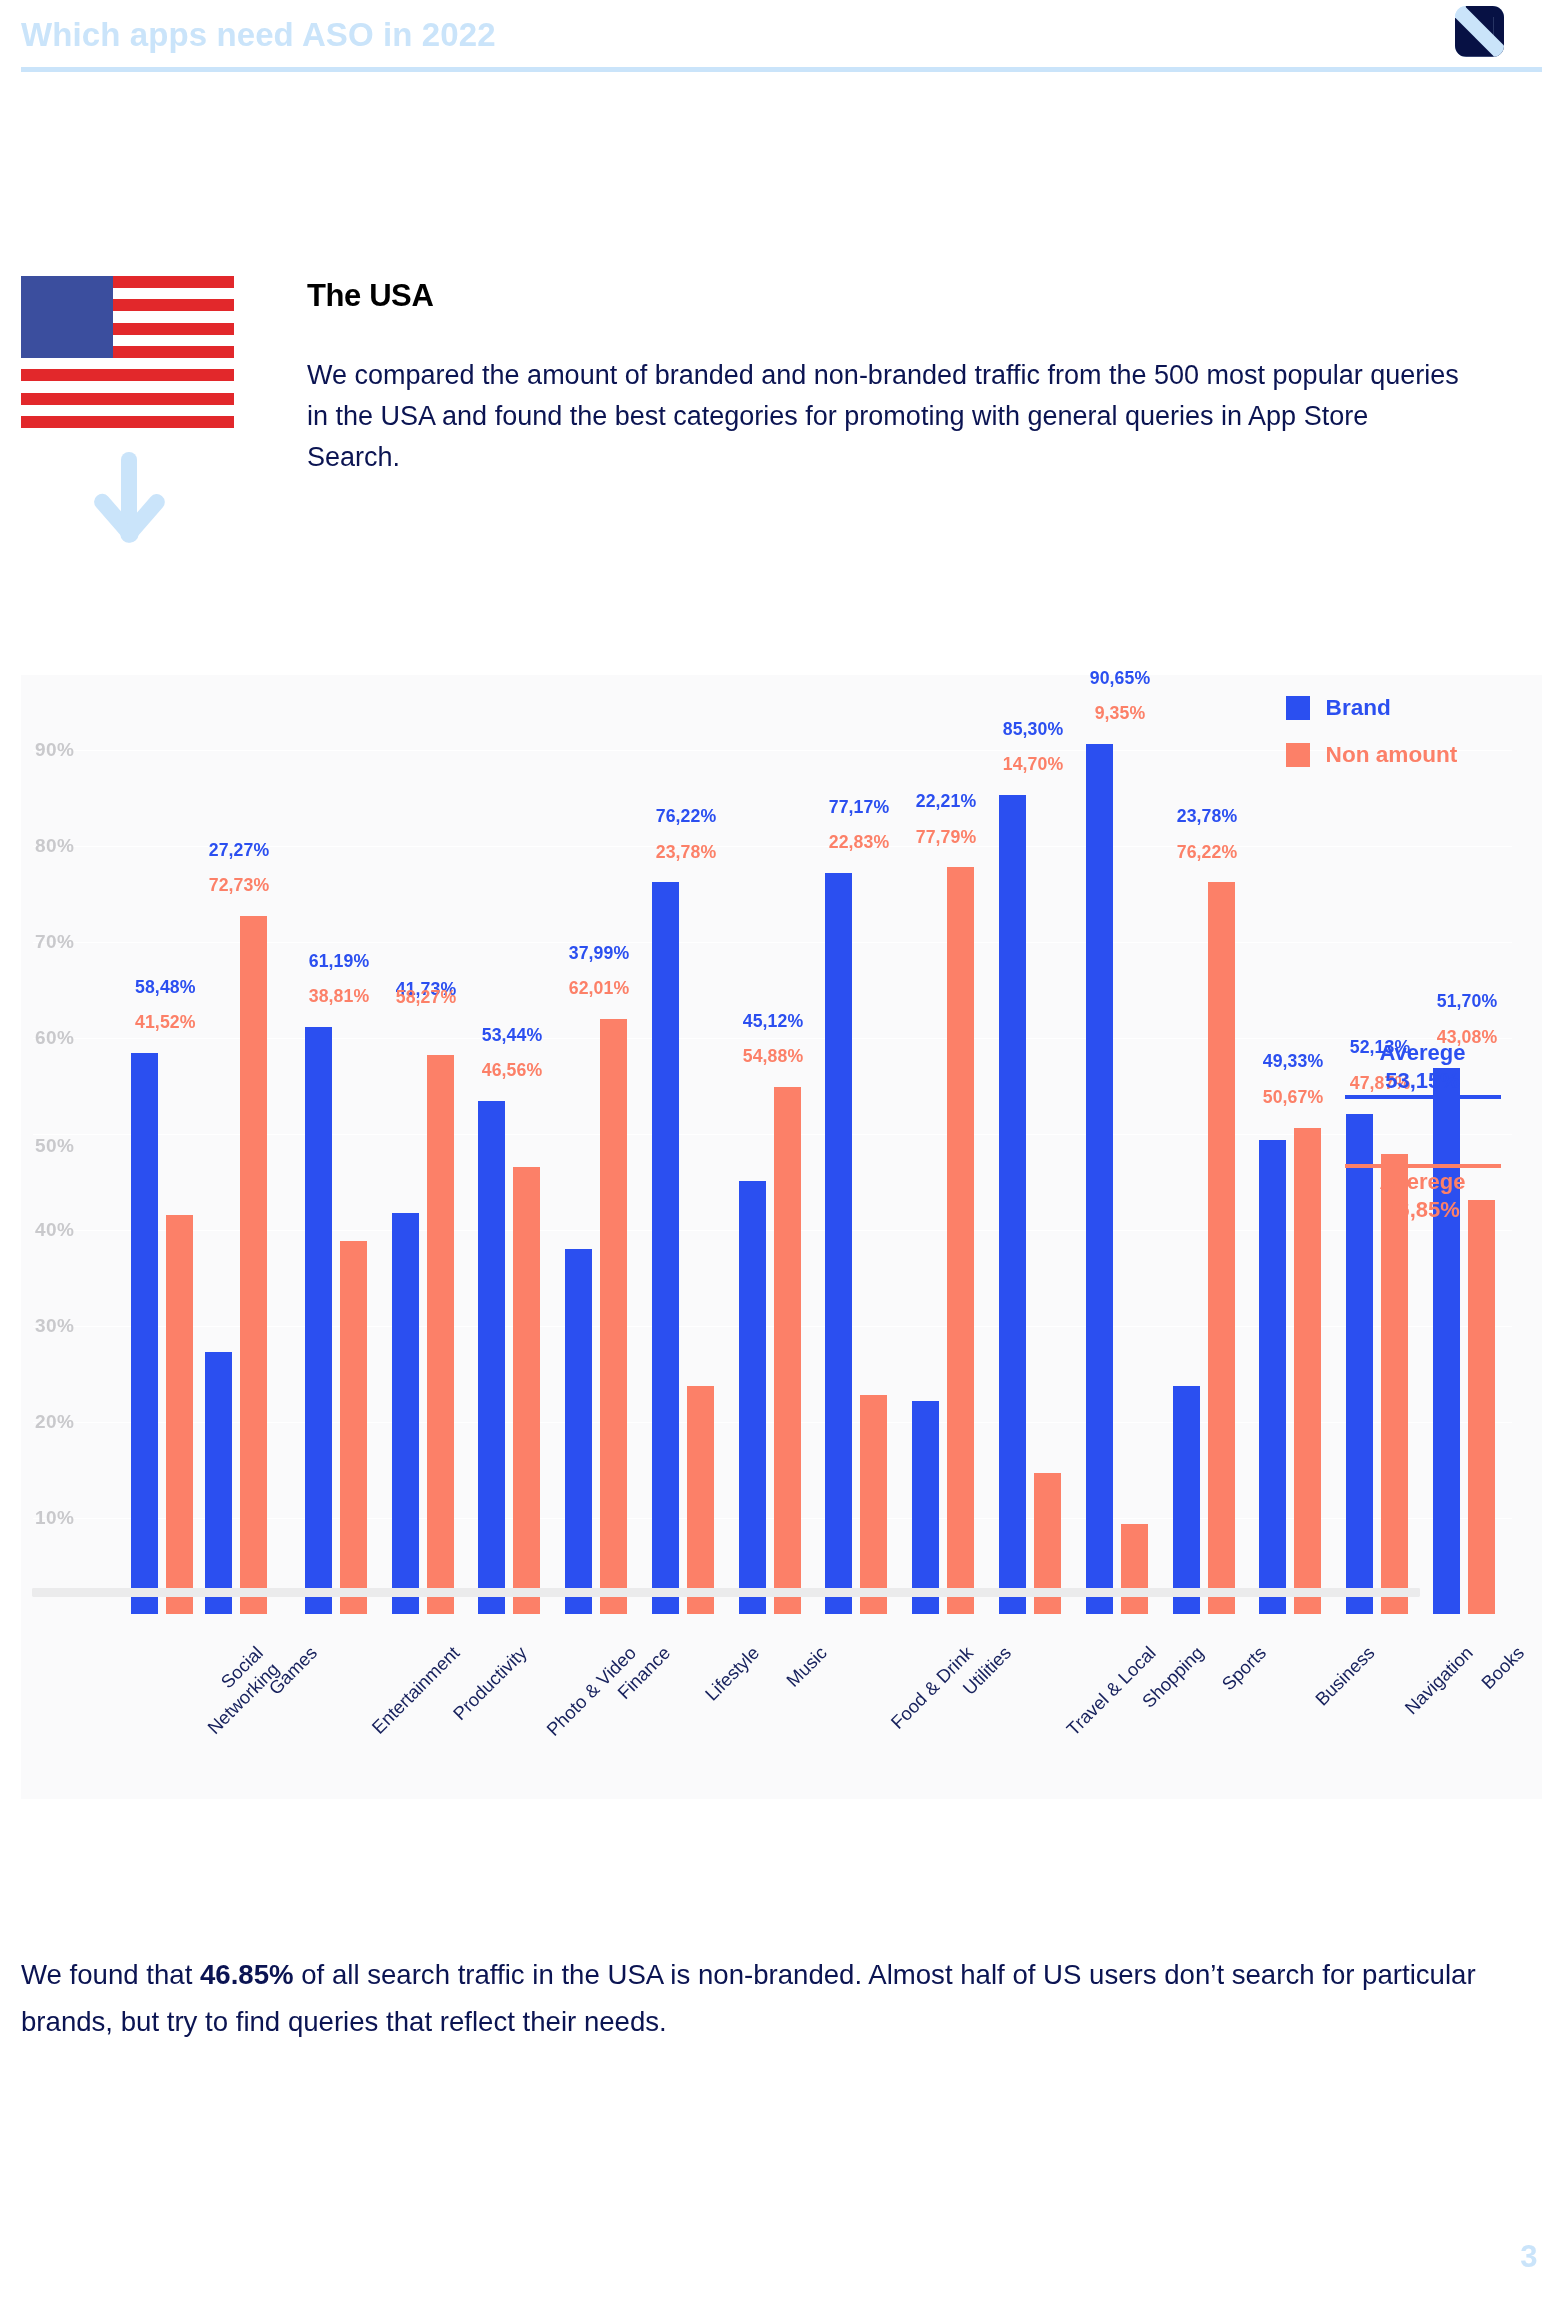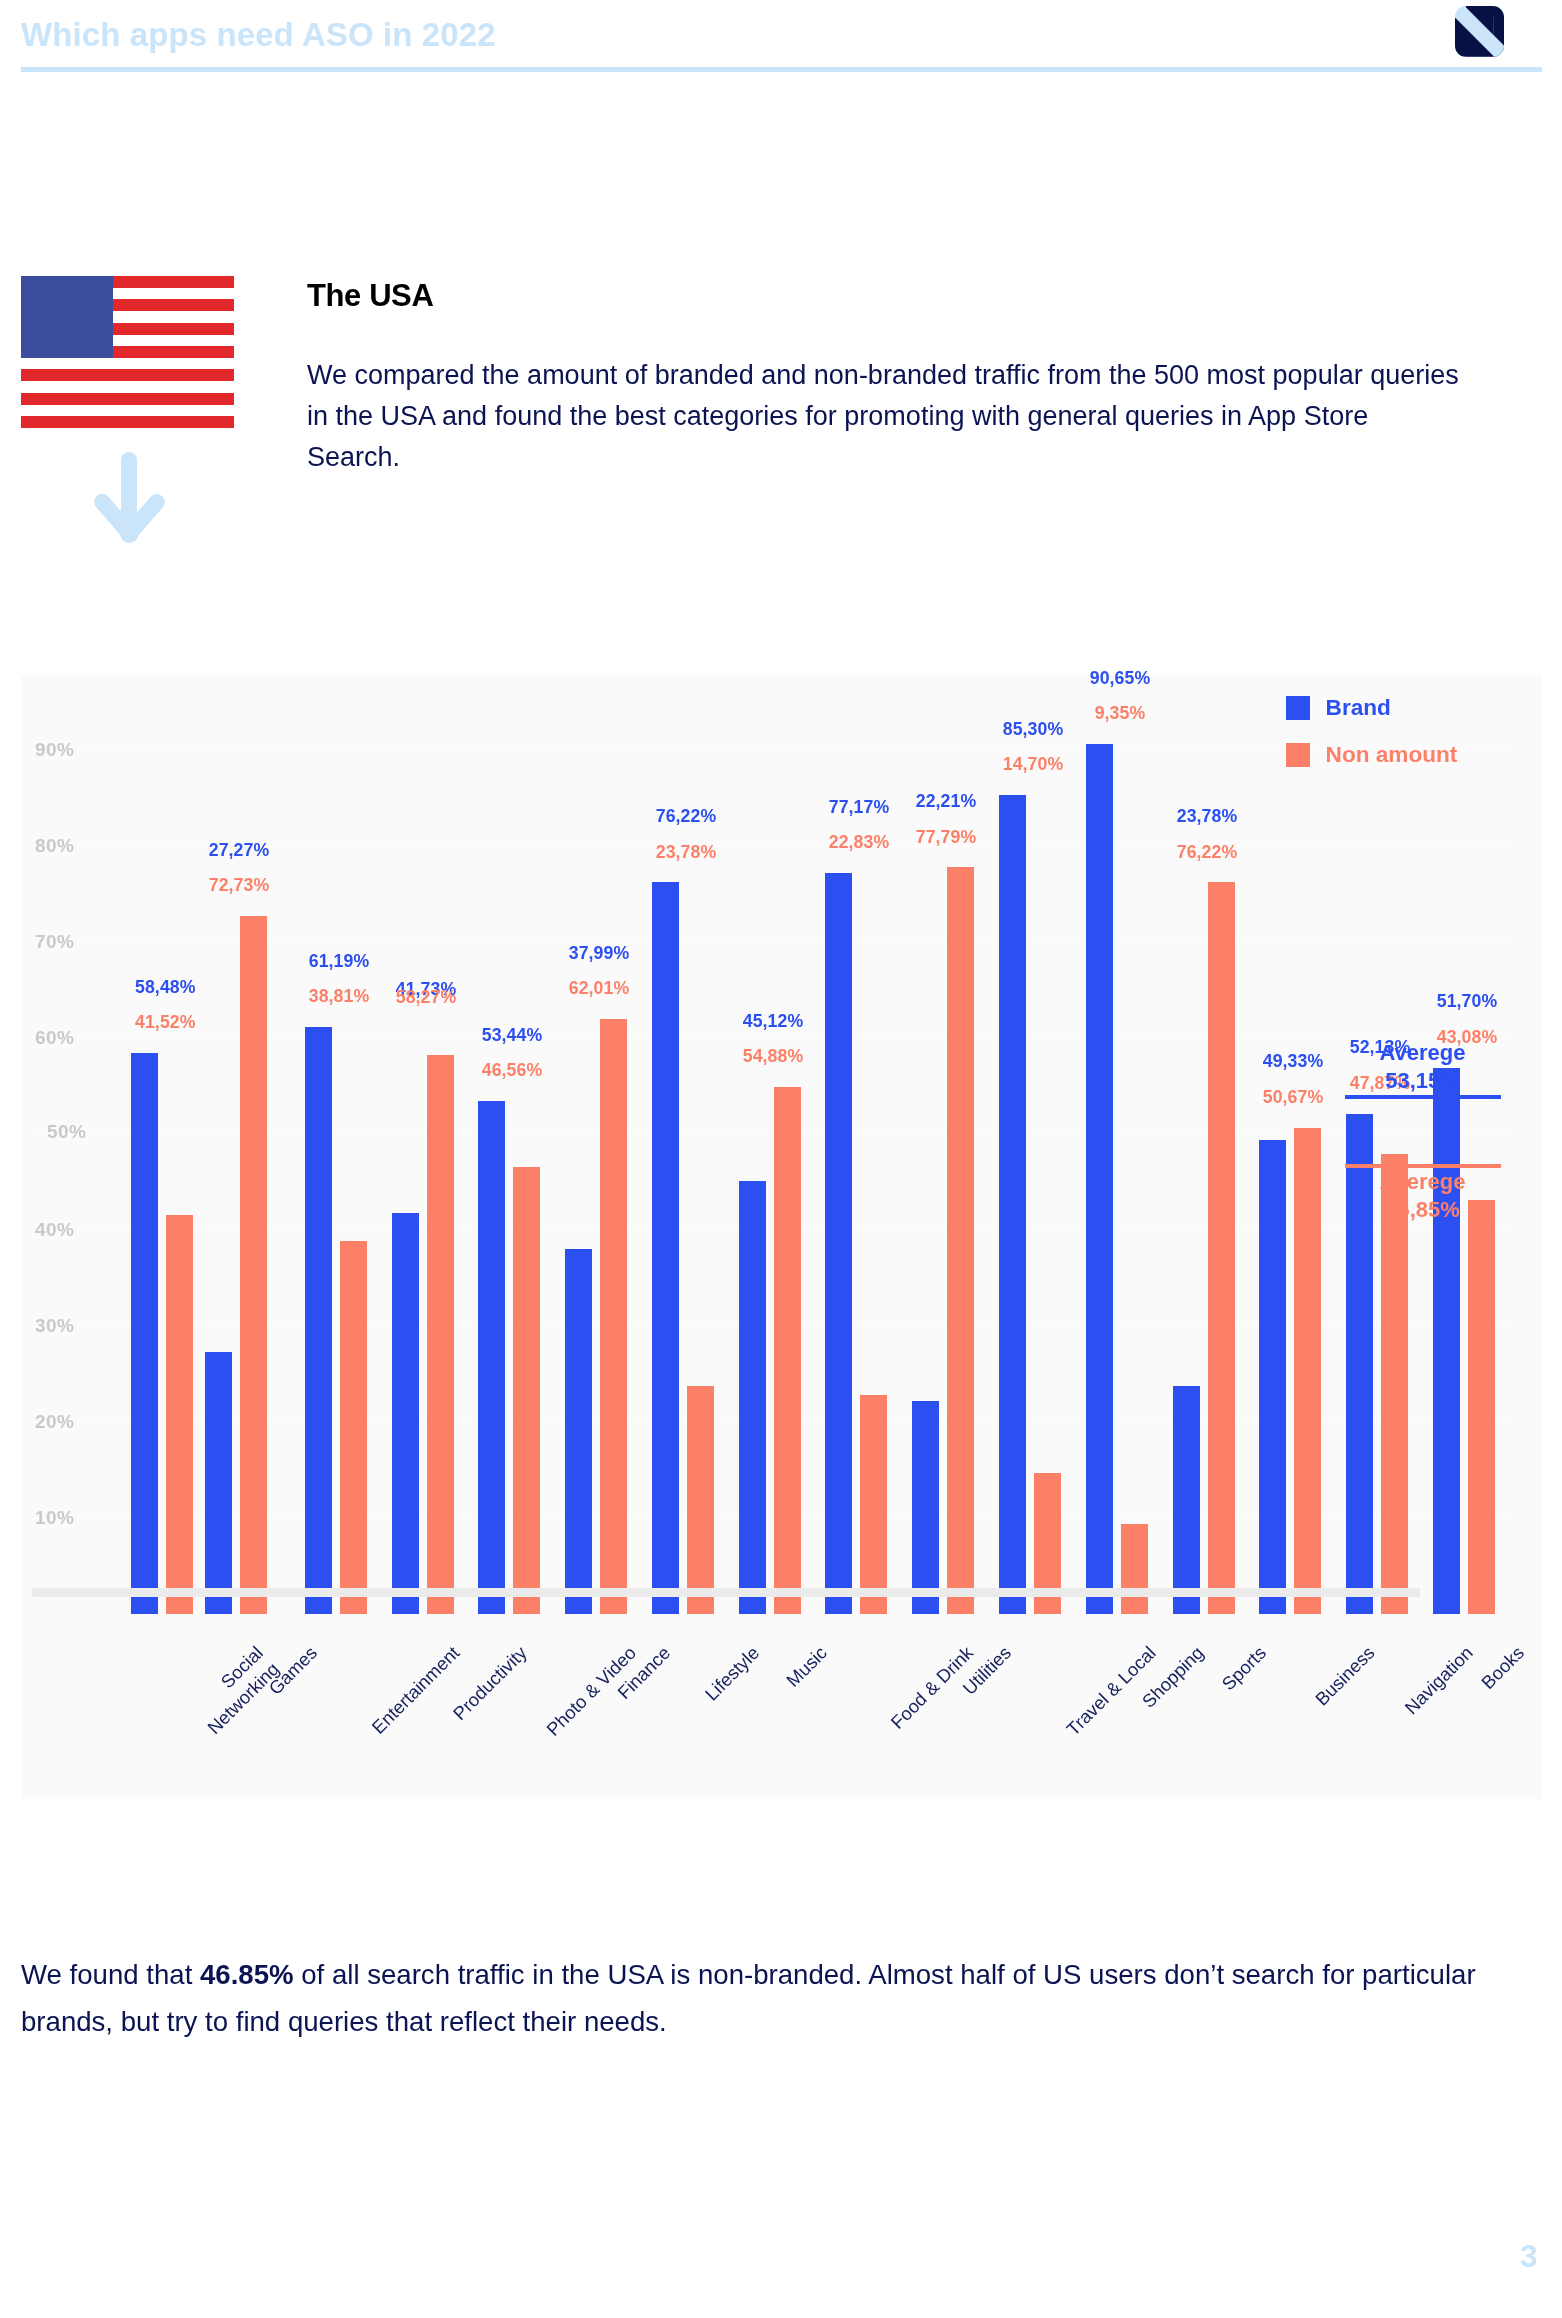--- a/index.html
+++ b/index.html
@@ -349,21 +349,21 @@
     <div class="plot" id="plot">
         <div class="gridline" style="top: 48px;"></div>
         <div class="ytick" style="top: 48px;">90%</div>
         <div class="gridline" style="top: 144px;"></div>
         <div class="ytick" style="top: 144px;">80%</div>
         <div class="gridline" style="top: 240px;"></div>
         <div class="ytick" style="top: 240px;">70%</div>
         <div class="gridline" style="top: 336px;"></div>
         <div class="ytick" style="top: 336px;">60%</div>
         <div class="gridline" style="top: 432px;"></div>
-        <div class="ytick" style="top: 430px; margin-left: 12px;">50%</div>
+        <div class="ytick" style="top: 444px;">50%</div>
         <div class="gridline" style="top: 528px;"></div>
         <div class="ytick" style="top: 528px;">40%</div>
         <div class="gridline" style="top: 624px;"></div>
         <div class="ytick" style="top: 624px;">30%</div>
         <div class="gridline" style="top: 720px;"></div>
         <div class="ytick" style="top: 720px;">20%</div>
         <div class="gridline" style="top: 816px;"></div>
         <div class="ytick" style="top: 816px;">10%</div>
         <div class="group" style="left: 11.3px; width: 87px;">
           <div class="bar brand" style="height: 561px;"></div>

